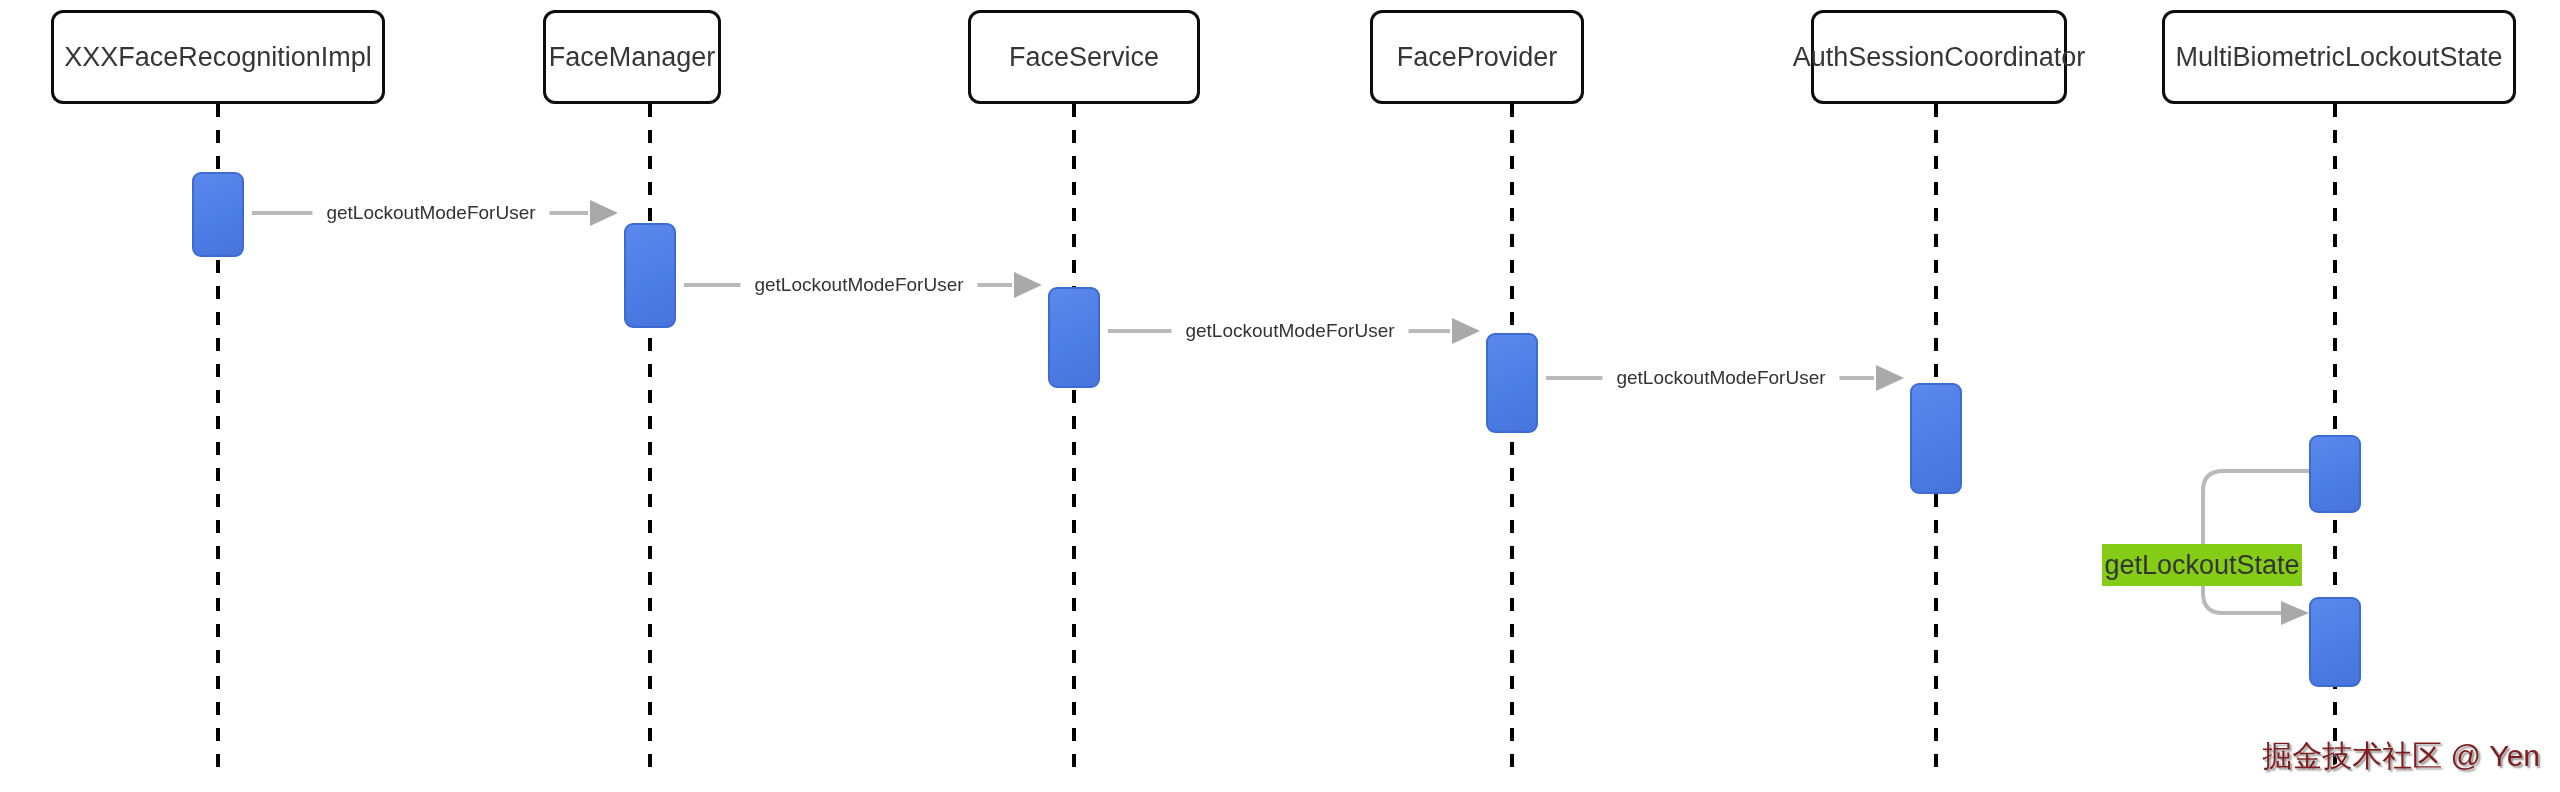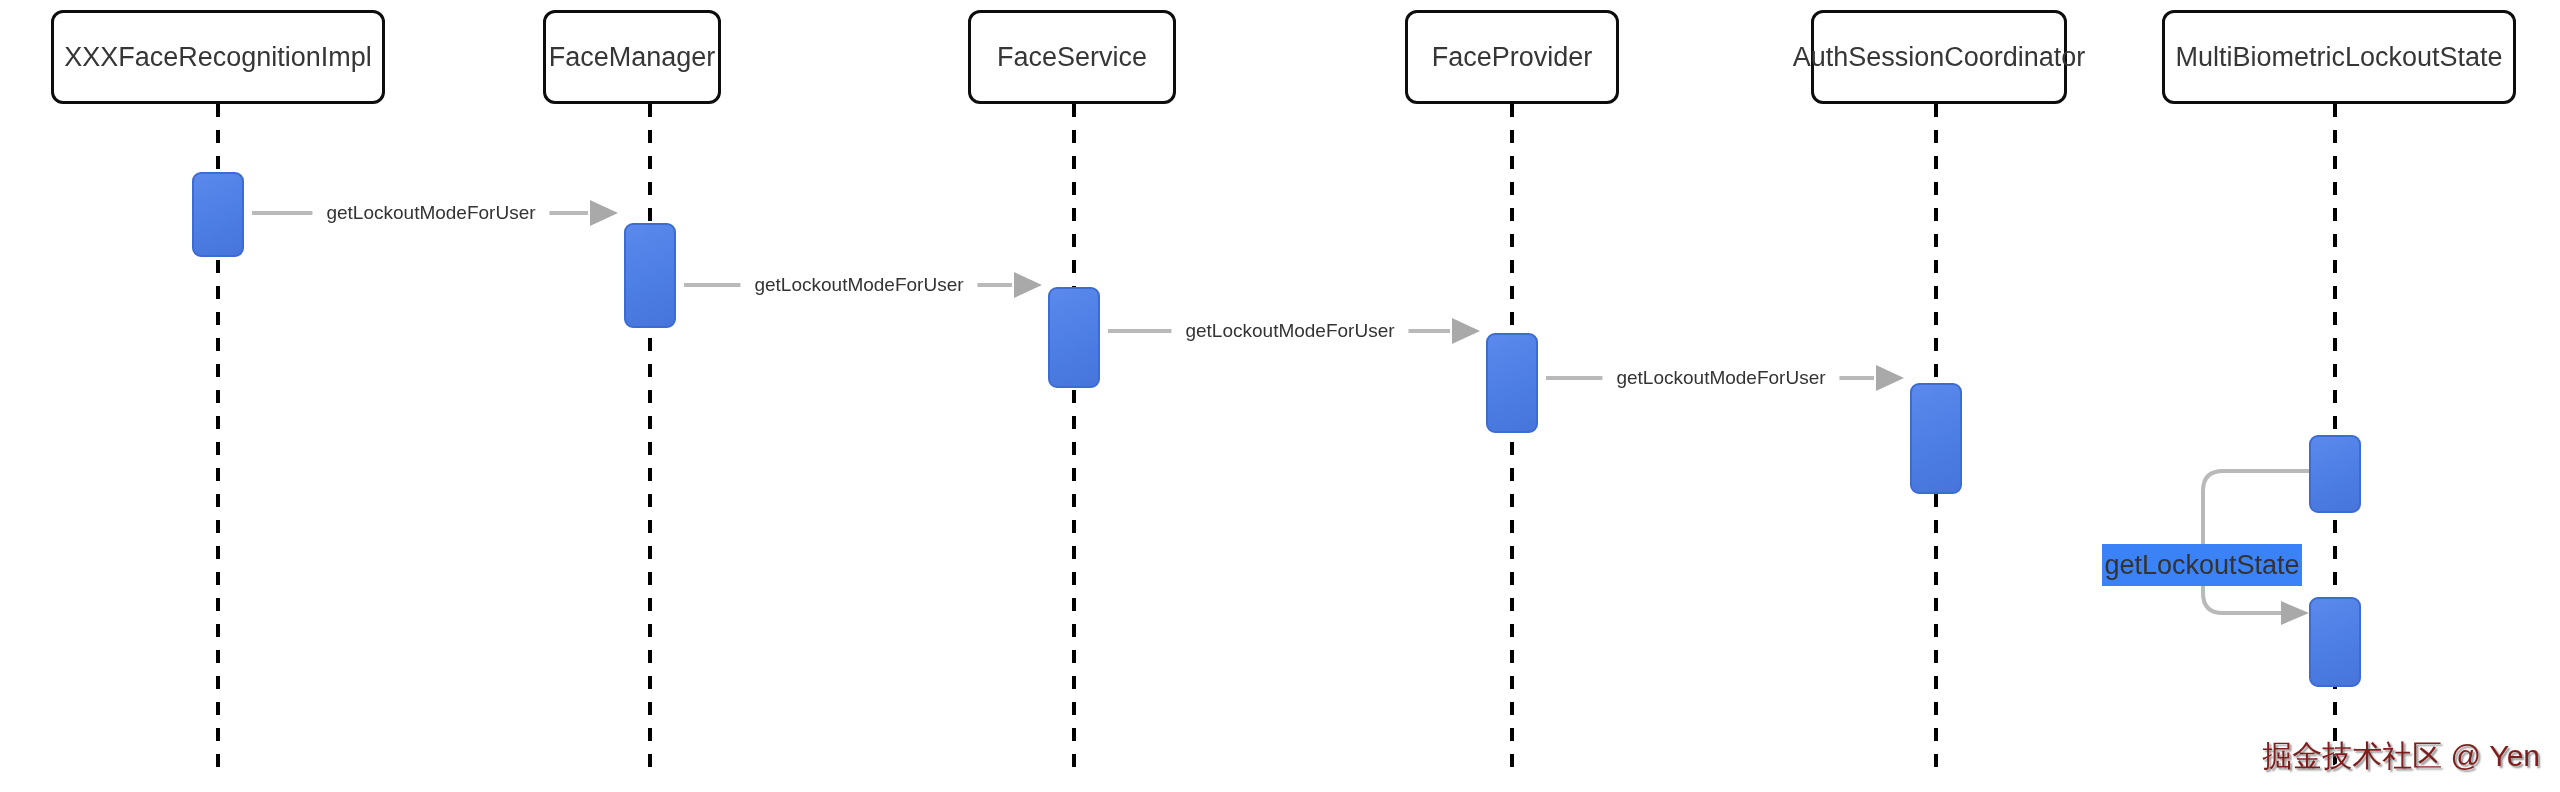--- a/index.html
+++ b/index.html
@@ -93,21 +93,21 @@
     left: 2180px;
     top: 450px;
     z-index: 5;
   }
   .selfcall-label {
     position: absolute;
     left: 2102px;
     top: 544px;
     width: 200px;
     height: 42px;
-    background: #3b82f6;
+    background: #84cc16;
     display: flex;
     align-items: center;
     justify-content: center;
     font-size: 27px;
     color: #333333;
     white-space: nowrap;
     z-index: 6;
     text-align: right;
   }
   .watermark {
@@ -125,24 +125,24 @@
 <body>
 
 <div class="canvas">
 
   <div class="pbox" style="left:51px;  width:334px;">
     <span>XXXFaceRecognitionImpl</span>
   </div>
   <div class="pbox" style="left:543px; width:178px;">
     <span>FaceManager</span>
   </div>
-  <div class="pbox" style="left:968px; width:208px;">
+  <div class="pbox" style="left:968px; width:232px;">
     <span>FaceService</span>
   </div>
-  <div class="pbox" style="left:1405px;width:214px;text-align:center;">
+  <div class="pbox" style="left:1370px;width:214px;text-align:center;">
     <span>FaceProvider</span>
   </div>
   <div class="pbox" style="left:1783px;width:256px;margin-left:28px;">
     <span>AuthSessionCoordinator</span>
   </div>
   <div class="pbox" style="left:2162px;width:354px;">
     <span>MultiBiometricLockoutState</span>
   </div>
 
   <div class="lifeline" style="left:216px;"></div>

